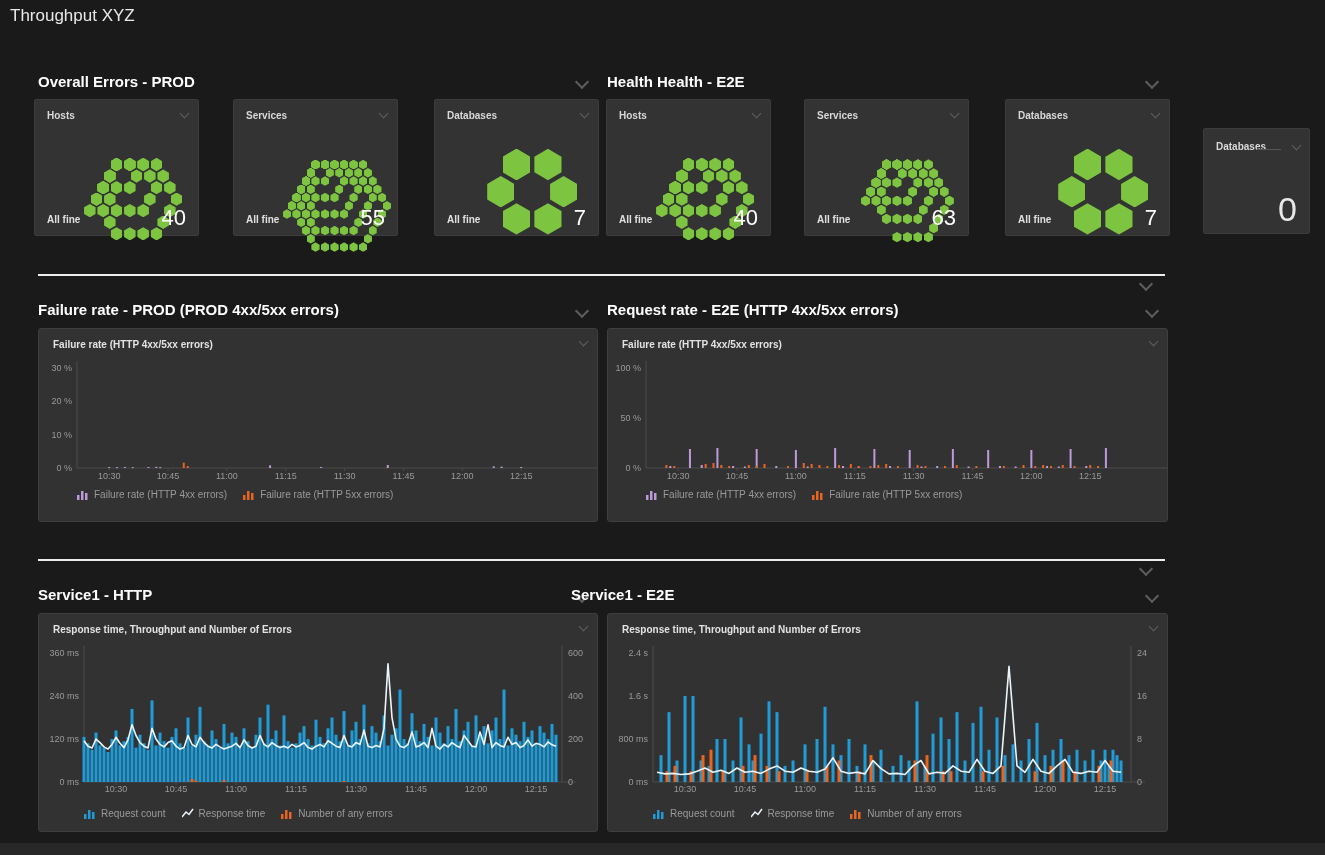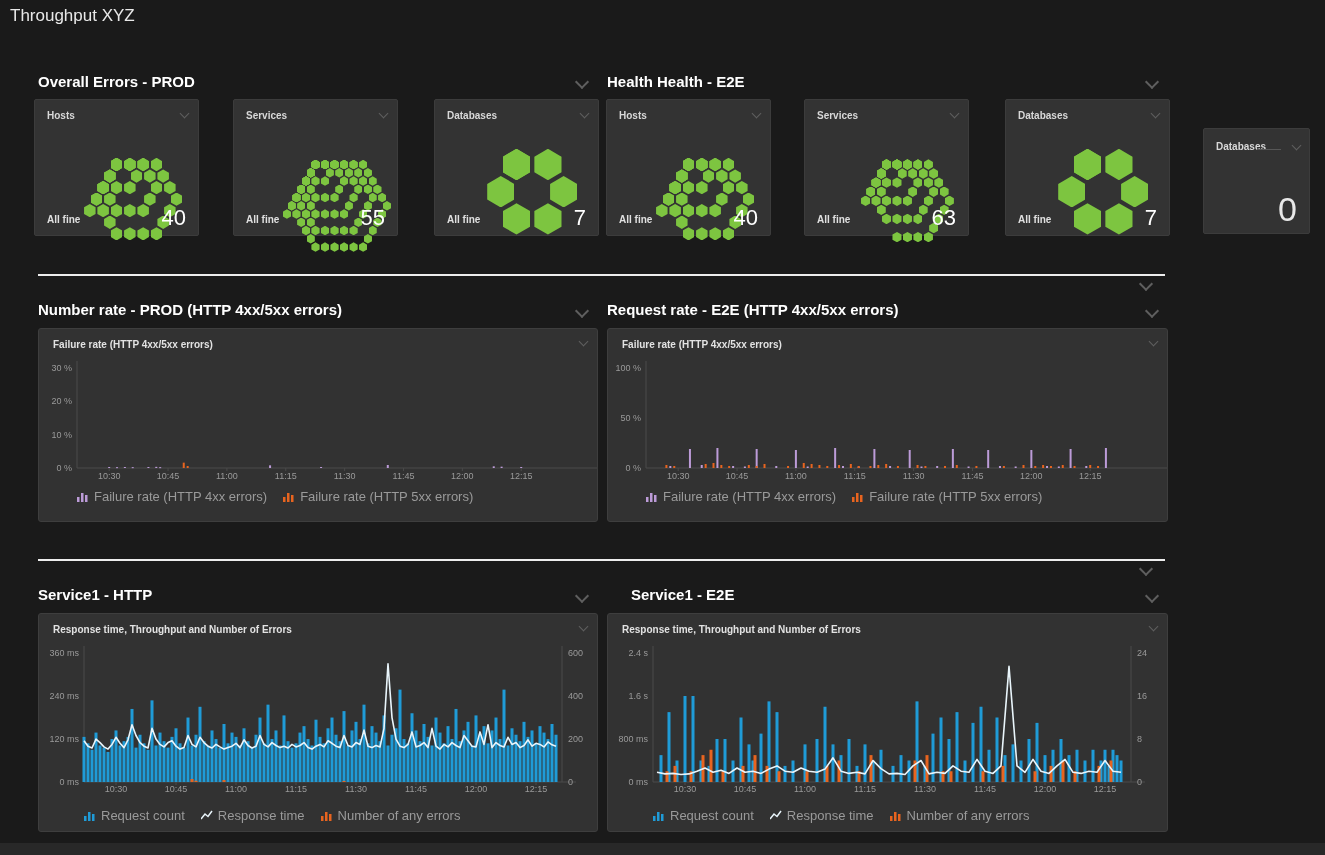--- a/index.html
+++ b/index.html
@@ -25,21 +25,21 @@
   .hex{position:absolute;clip-path:polygon(50% 0,100% 25%,100% 75%,50% 100%,0 75%,0 25%);}
   .divider{position:absolute;height:2px;background:#ededed;}
   .panel{
     position:absolute;background:#323232;border:1px solid #3e3e3e;border-radius:3px;
     box-sizing:border-box;
   }
   .panel-title{position:absolute;left:14px;top:10px;font-size:10px;font-weight:700;color:#e2e2e2;}
   .panel-chev{position:absolute;right:10px;top:9px;}
   .legend{position:absolute;display:flex;gap:16px;align-items:center;}
   .legend-item{display:flex;gap:5px;align-items:center;cursor:pointer;}
-  .legend-item span{font-size:13px;color:#9a9a9a;white-space:nowrap;text-align:right;}
+  .legend-item span{font-size:10px;color:#9a9a9a;white-space:nowrap;text-align:right;}
   .problems-tile{
     position:absolute;left:1203px;top:128px;width:107px;height:106px;
     background:#333333;border:1px solid #3c3c3c;border-radius:2px;box-sizing:border-box;cursor:pointer;
   }
   .problems-label{position:absolute;left:12px;top:12px;font-size:10px;font-weight:700;color:#d8d8d8;}
   .problems-dash{position:absolute;right:28px;top:20px;width:24px;height:1px;background:#575757;}
   .problems-count{position:absolute;right:12px;bottom:4px;font-size:34px;font-weight:400;color:#e8e8e8;}
   .bottom-strip{position:absolute;left:0;top:843px;width:1325px;height:12px;background:#282828;}
   svg.chart{position:absolute;left:0;top:0;}
   svg text{font-family:"Liberation Sans",sans-serif;}
@@ -358,21 +358,21 @@
   <div class="problems-tile">
     <div class="problems-label">Databases</div>
     <div class="problems-dash"></div>
     <span class="chev sm" style="position:absolute;right:9px;top:13px;"></span>
     <div class="problems-count">0</div>
   </div>
 
   <div class="divider" style="left:38px;top:274px;width:1127px;"></div>
   <span class="abs chev" style="left:1141px;top:279px;"></span>
 
-  <div class="abs section-title" style="left:38px;top:301px;">Number rate - PROD (HTTP 4xx/5xx errors)</div>
+  <div class="abs section-title" style="left:38px;top:301px;">Failure rate - PROD (PROD 4xx/5xx errors)</div>
   <span class="abs chev" style="left:577px;top:306px;"></span>
   <div class="abs section-title" style="left:607px;top:301px;">Request rate - E2E (HTTP 4xx/5xx errors)</div>
   <span class="abs chev" style="left:1147px;top:306px;"></span>
 
   <div class="panel" id="panel-failure-prod" style="left:38px;top:328px;width:560px;height:194px;">
     <div class="panel-title">Failure rate (HTTP 4xx/5xx errors)</div>
     <span class="chev sm panel-chev"></span>
   <svg width="558" height="192" class="chart">
         <line x1="38" y1="32" x2="38" y2="139" stroke="#4a4a4a" stroke-width="1"></line>
         <line x1="38" y1="139" x2="559" y2="139" stroke="#4a4a4a" stroke-width="1"></line>
@@ -539,21 +539,21 @@
           <span>Failure rate (HTTP 5xx errors)</span>
         </div>
       </div>
     </div>
 
   <div class="divider" style="left:38px;top:559px;width:1127px;"></div>
   <span class="abs chev" style="left:1141px;top:564px;"></span>
 
   <div class="abs section-title" style="left:38px;top:586px;">Service1 - HTTP</div>
   <span class="abs chev" style="left:577px;top:591px;"></span>
-  <div class="abs section-title" style="left:631px;top:586px;">Service1 - E2E</div>
+  <div class="abs section-title" style="left:571px;top:586px;">Service1 - E2E</div>
   <span class="abs chev" style="left:1147px;top:591px;"></span>
 
   <div class="panel" id="panel-service-prod" style="left:38px;top:613px;width:560px;height:219px;">
     <div class="panel-title">Response time, Throughput and Number of Errors</div>
     <span class="chev sm panel-chev"></span>
   <svg width="558" height="217" class="chart">
         <line x1="45" y1="32" x2="45" y2="168" stroke="#4a4a4a" stroke-width="1"></line>
         <line x1="45" y1="168" x2="537" y2="168" stroke="#4a4a4a" stroke-width="1"></line>
         <line x1="523" y1="32" x2="523" y2="168" stroke="#4a4a4a" stroke-width="1"></line>
         <text x="40" y="42.15789473684211" text-anchor="end" font-size="9" fill="#9a9a9a">360 ms</text>

